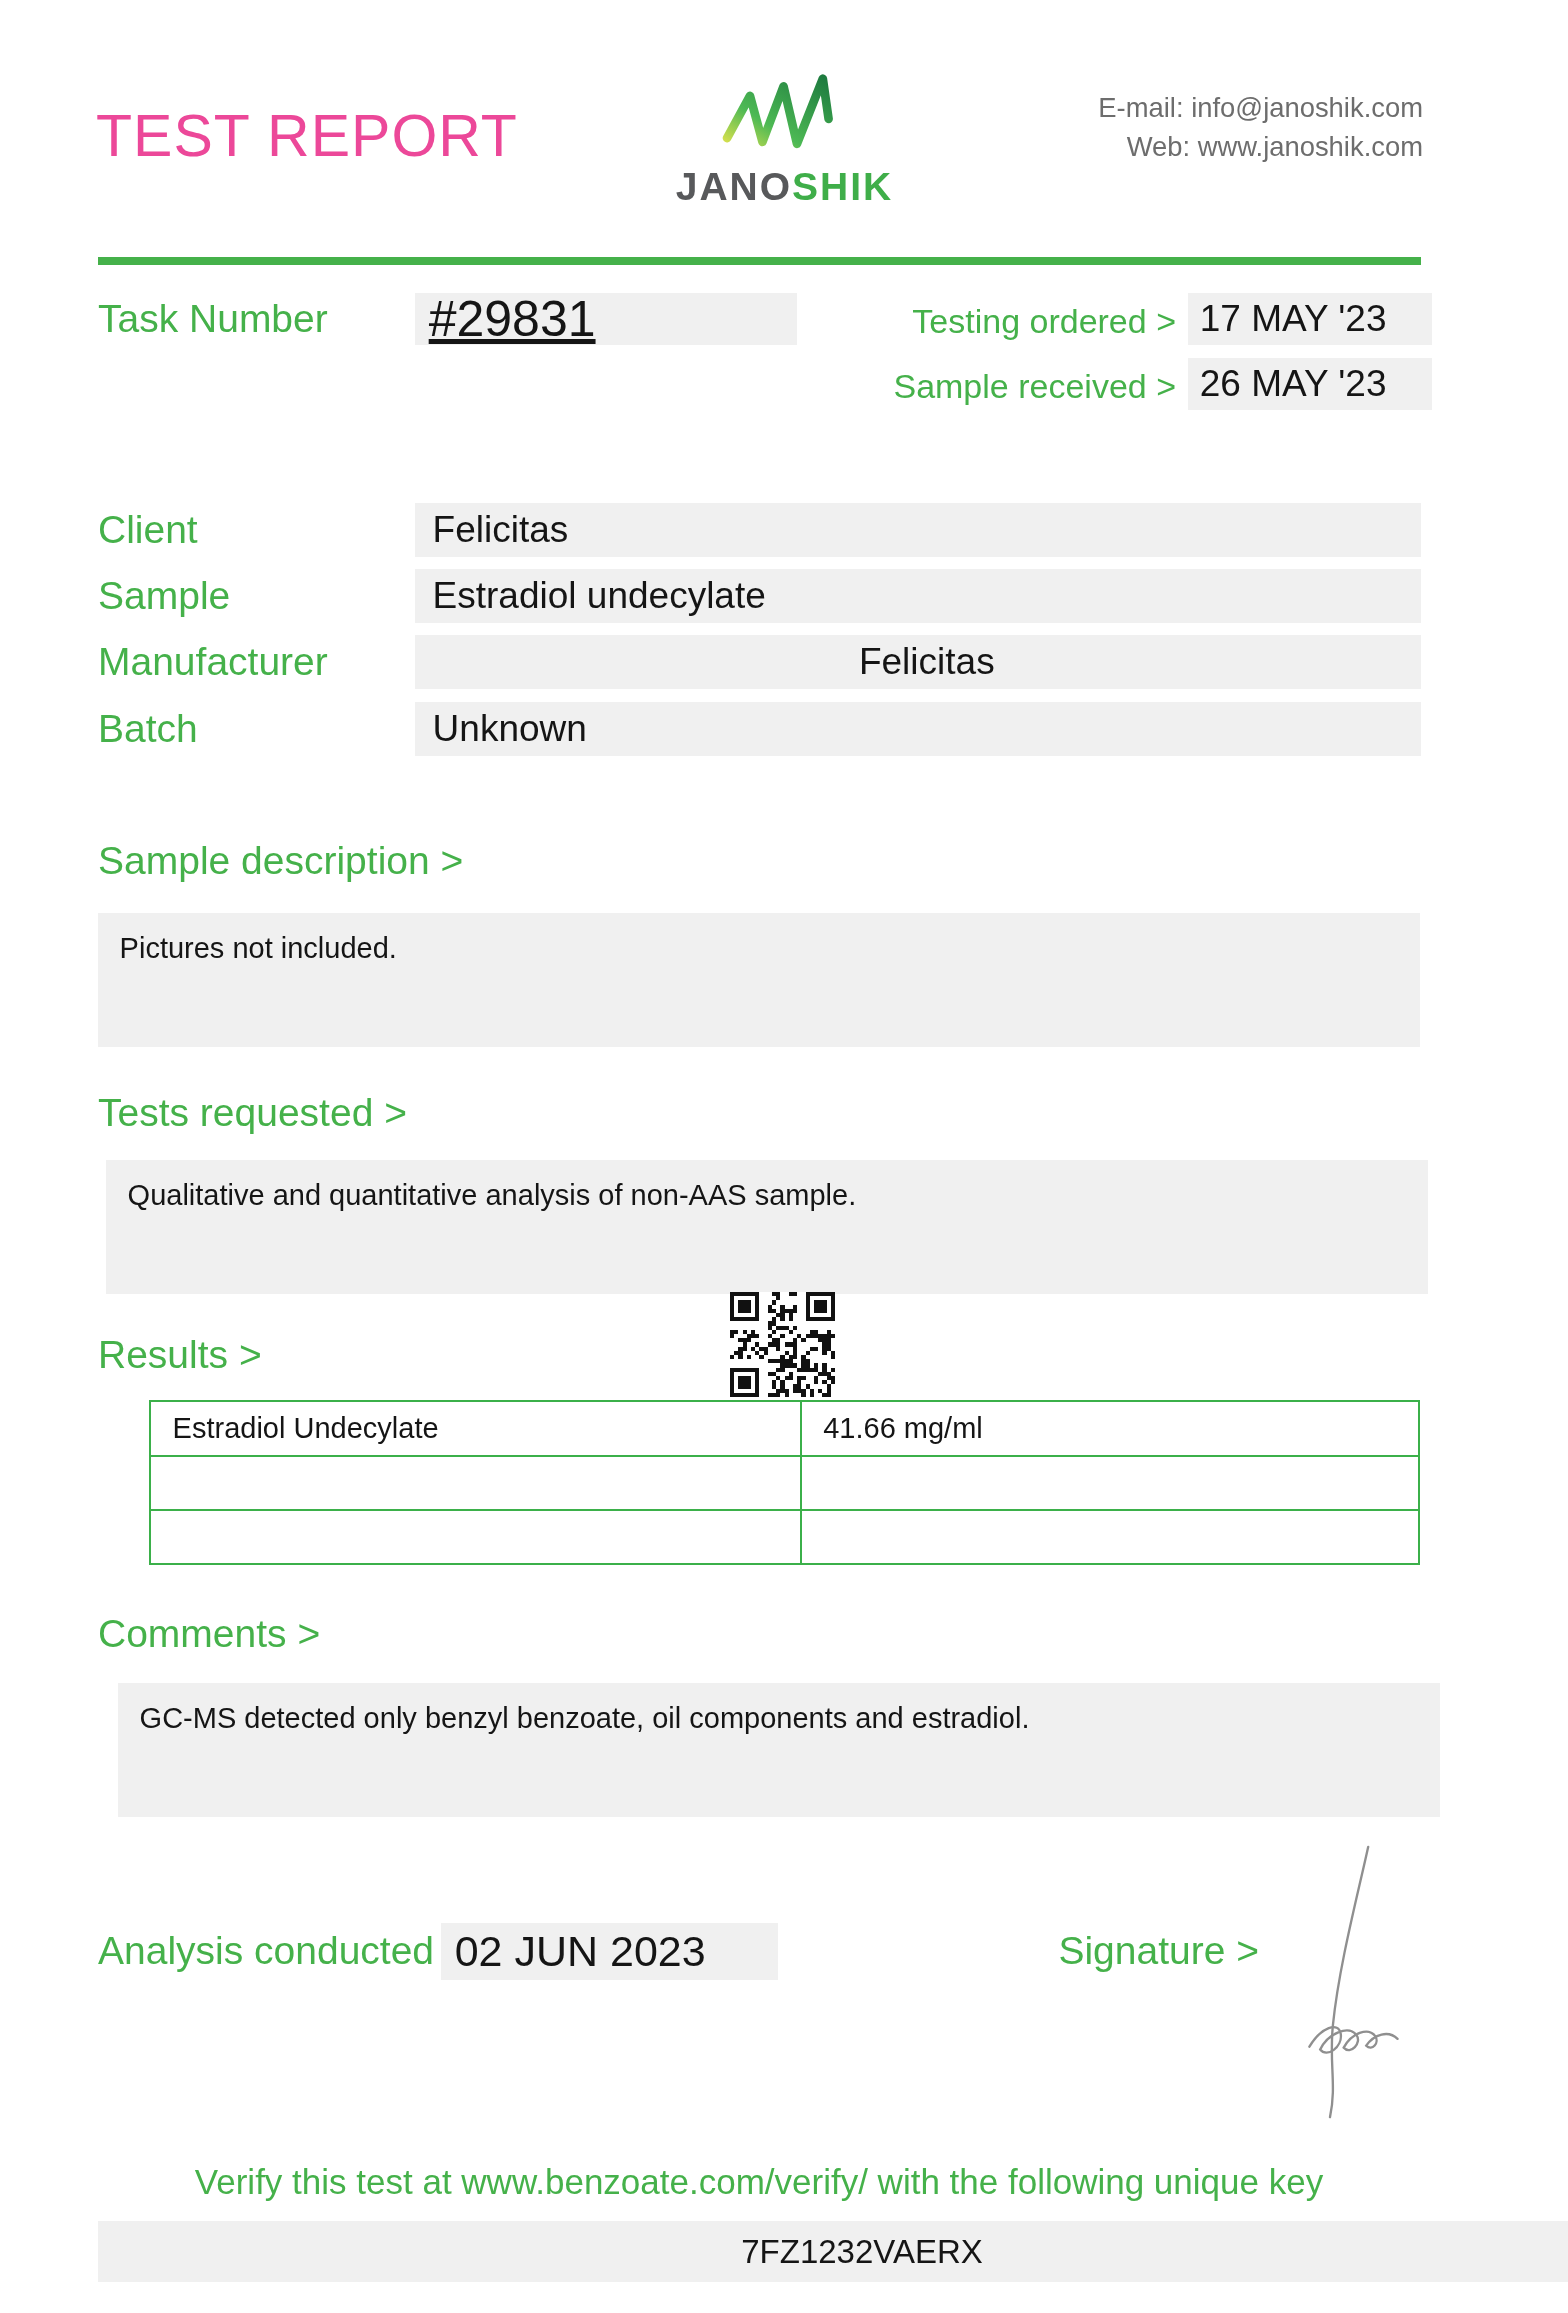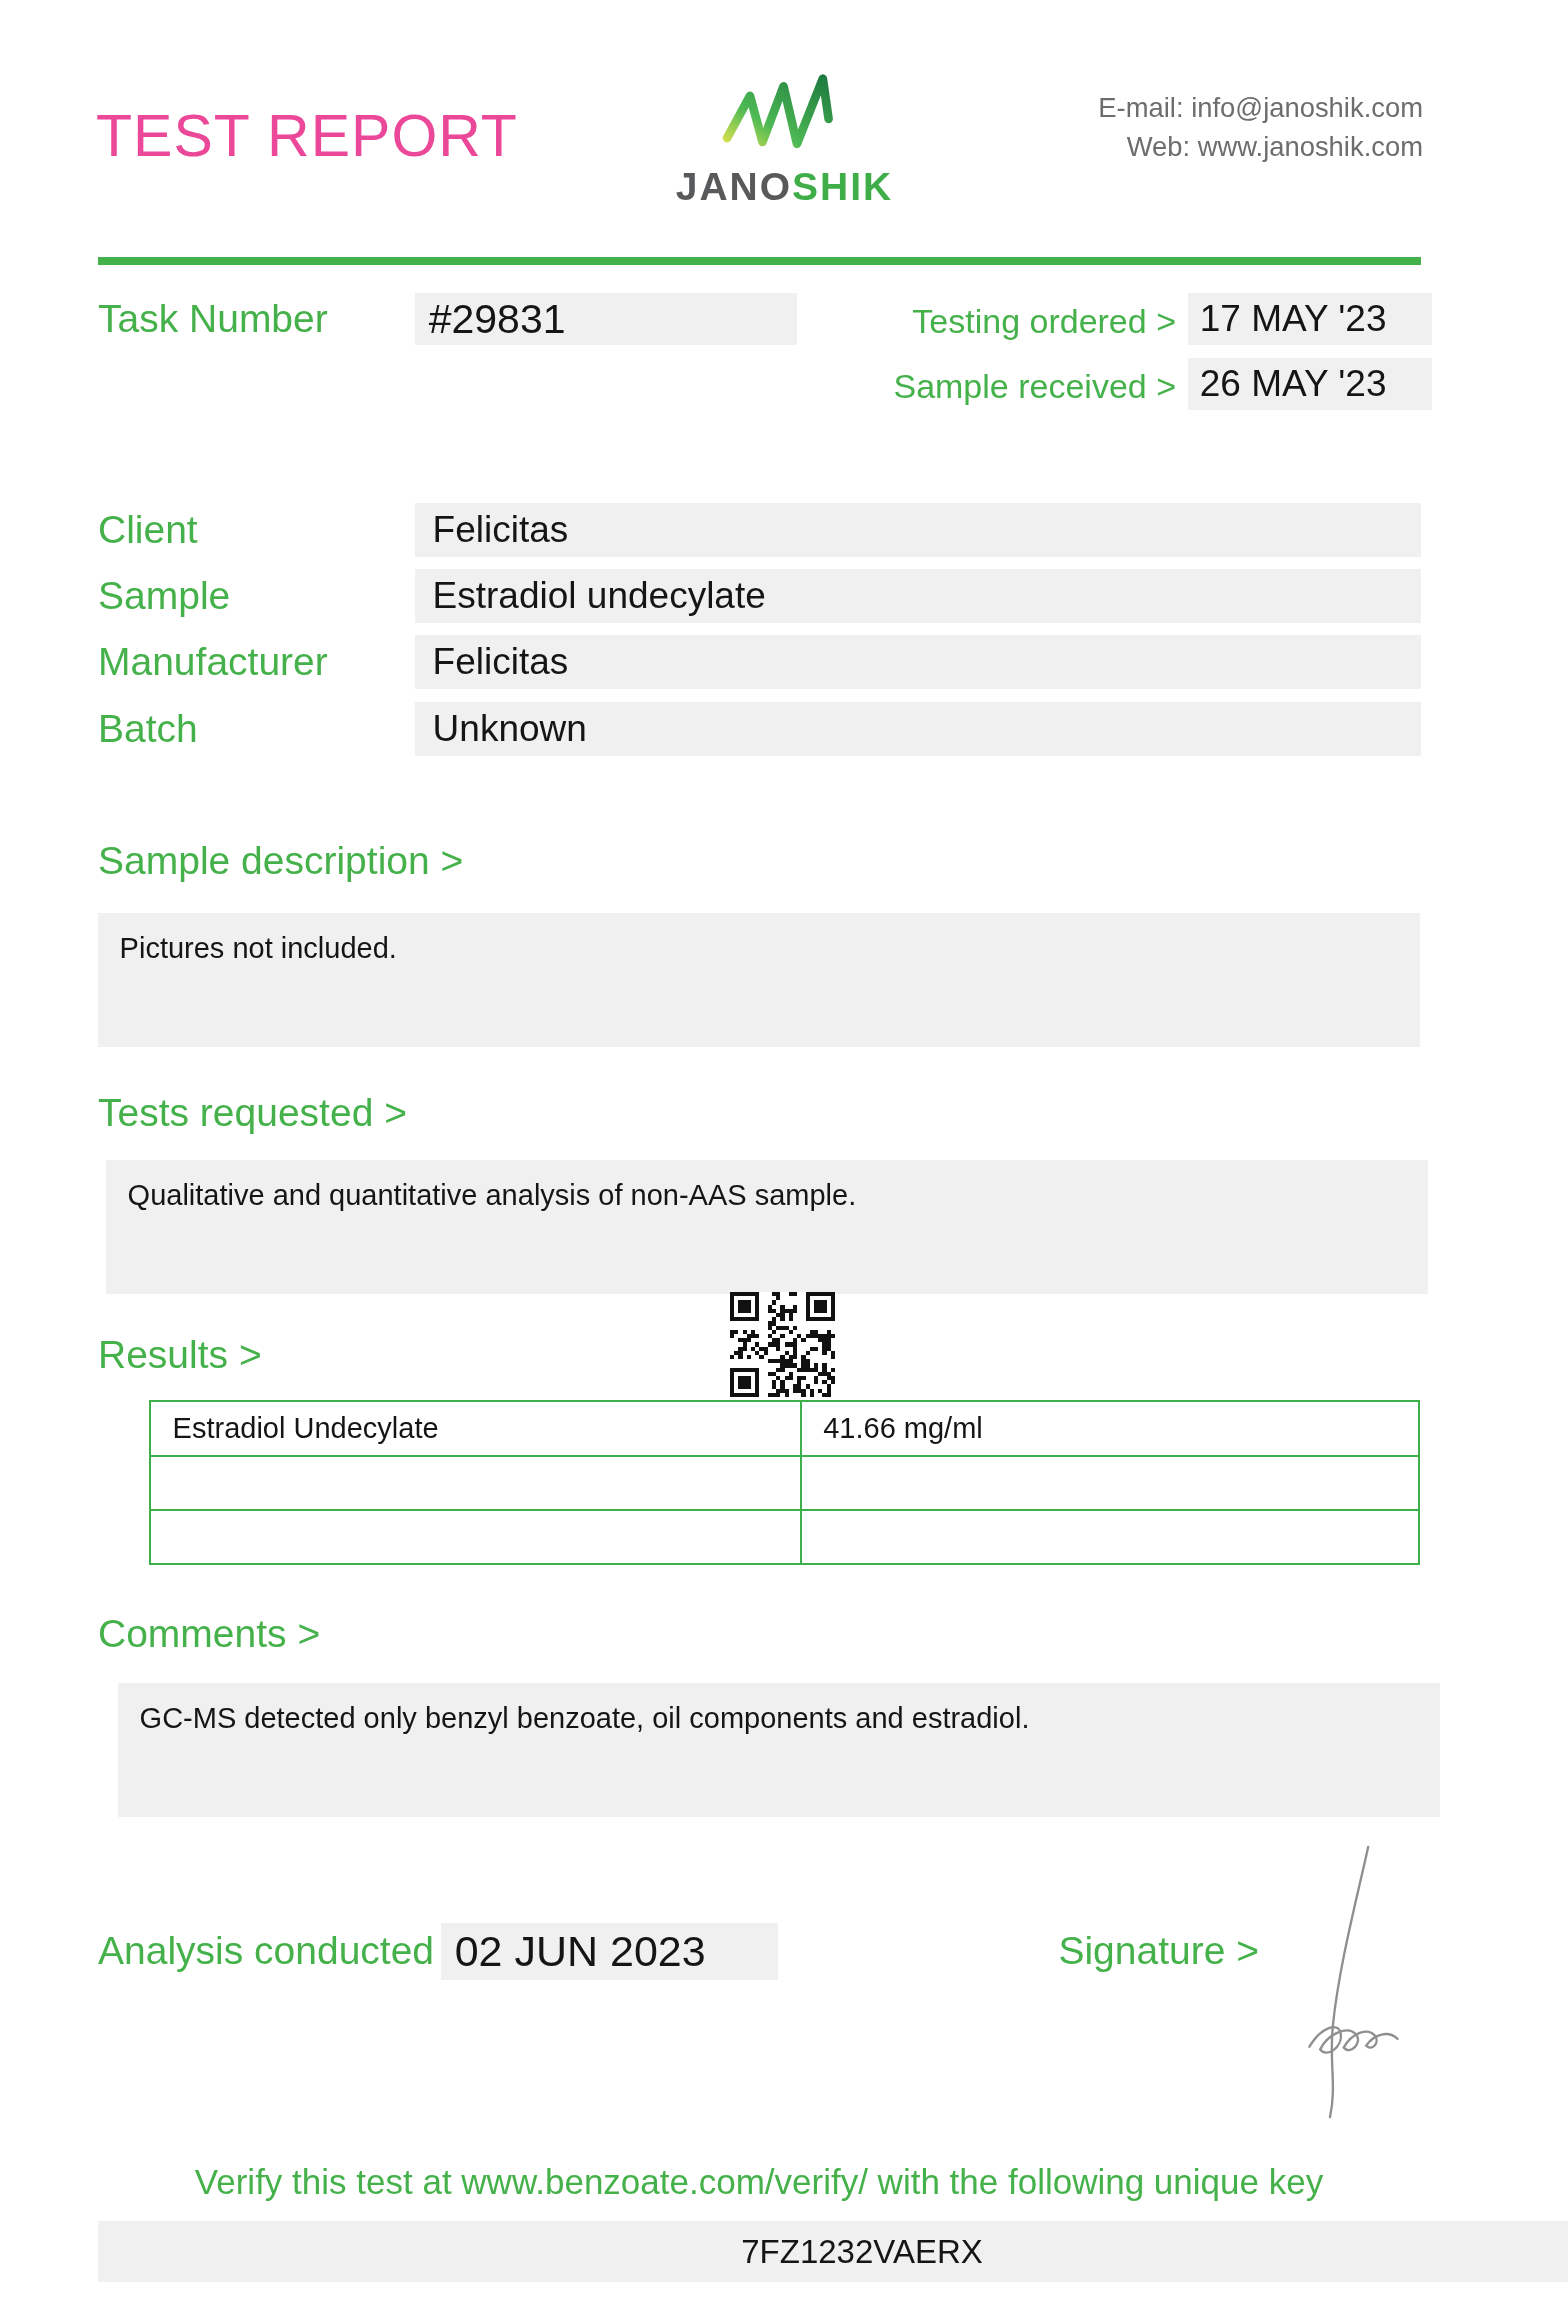--- a/index.html
+++ b/index.html
@@ -17,30 +17,30 @@
   .logo{left:655px;top:71px;width:259px;text-align:center;}
   .logo svg{display:block;margin:0 auto;}
   .logo-text{font-size:39px;font-weight:bold;letter-spacing:2px;margin-top:2px;}
   .logo-jano{color:#58595b;}
   .logo-shik{color:#3fae49;}
   .contact{right:145px;top:88px;text-align:right;font-size:27.4px;line-height:39px;color:#6d6d6d;}
   .rule{left:98px;top:257px;width:1323px;height:7.8px;background:#45b14a;}
 
   
   .task-label{left:98px;top:297px;font-size:39px;}
-  .task-box{left:415px;top:293px;width:368px;height:52px;line-height:52px;font-size:41px;padding-left:13.7px;}
+  .task-box{left:415px;top:293px;width:368px;height:52px;line-height:52px;font-size:50px;padding-left:13.7px;text-decoration:underline;}
   .ordered-label{left:784px;top:302px;width:392px;text-align:right;font-size:34px;}
   .ordered-box{left:1188px;top:293px;width:232px;height:52px;line-height:52px;font-size:37px;padding-left:11.8px;}
   .received-label{left:784px;top:367px;width:392px;text-align:right;font-size:34px;}
   .received-box{left:1188px;top:358px;width:232px;height:52px;line-height:52px;font-size:37px;padding-left:11.8px;}
 
   
   .info-label{left:98px;font-size:39px;line-height:54px;}
   .info-box{left:415px;width:1006px;height:54px;line-height:54px;font-size:37px;padding-left:17.6px;box-sizing:border-box;}
-  .iy0{top:503px;} .iy1{top:569px;} .iy2{top:635px;} .iy3{top:702px;}
+  .iy0{top:503px;} .iy1{top:569px;} .iy2{top:635px;text-align:center;} .iy3{top:702px;}
 
   
   .sec-h{left:98px;font-size:39px;}
   .sec-box{left:98px;width:1322px;box-sizing:border-box;padding:15.7px 21.6px;font-size:29px;line-height:39px;}
   .h-desc{top:839px;} .b-desc{top:913px;height:134px;}
   .h-tests{top:1091px;} .b-tests{top:1160px;height:134px;margin-left:8px;}
   .h-results{top:1333px;}
   .h-comments{top:1612px;} .b-comments{top:1683px;height:134px;margin-left:20px;}
 
   

